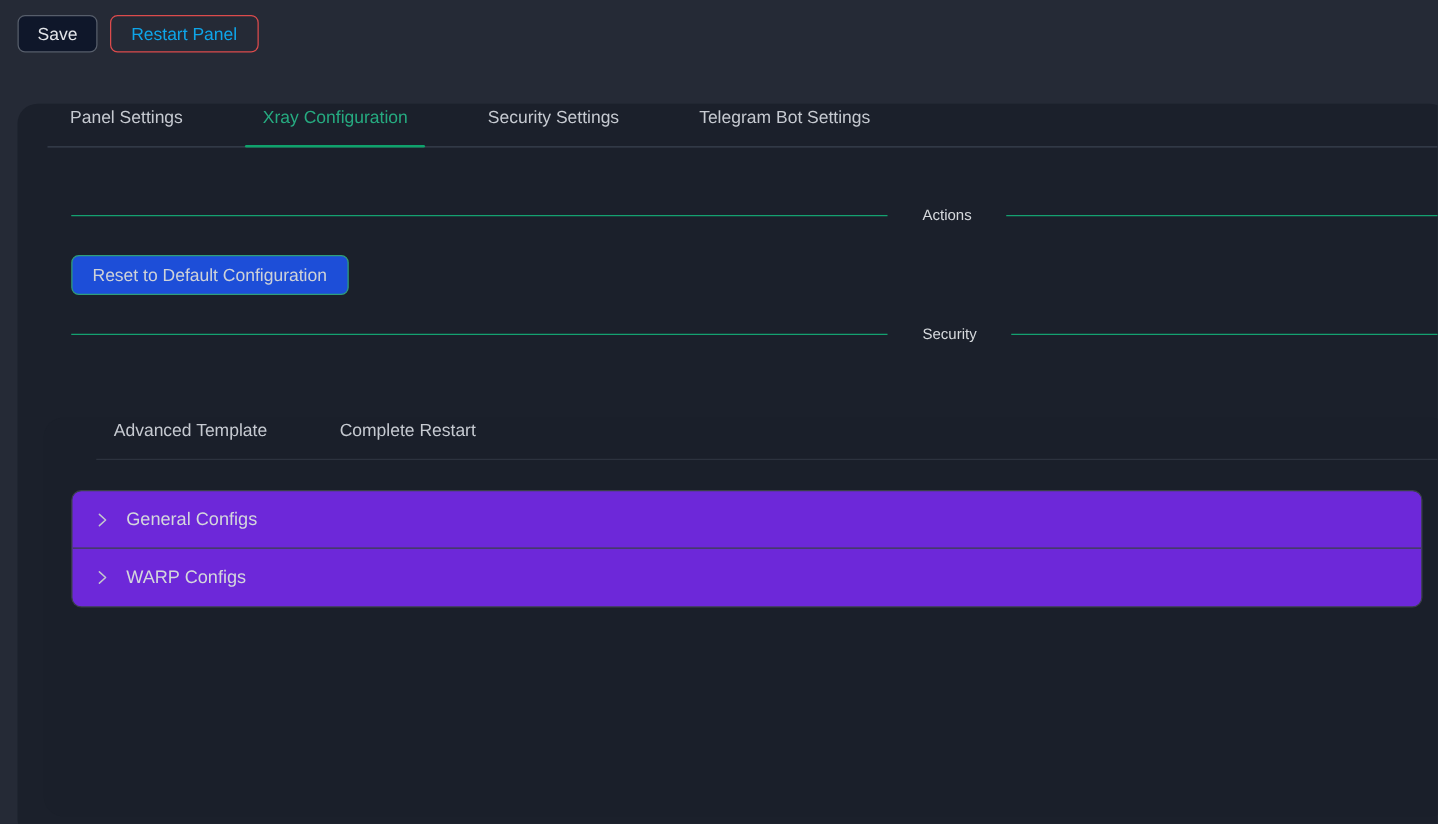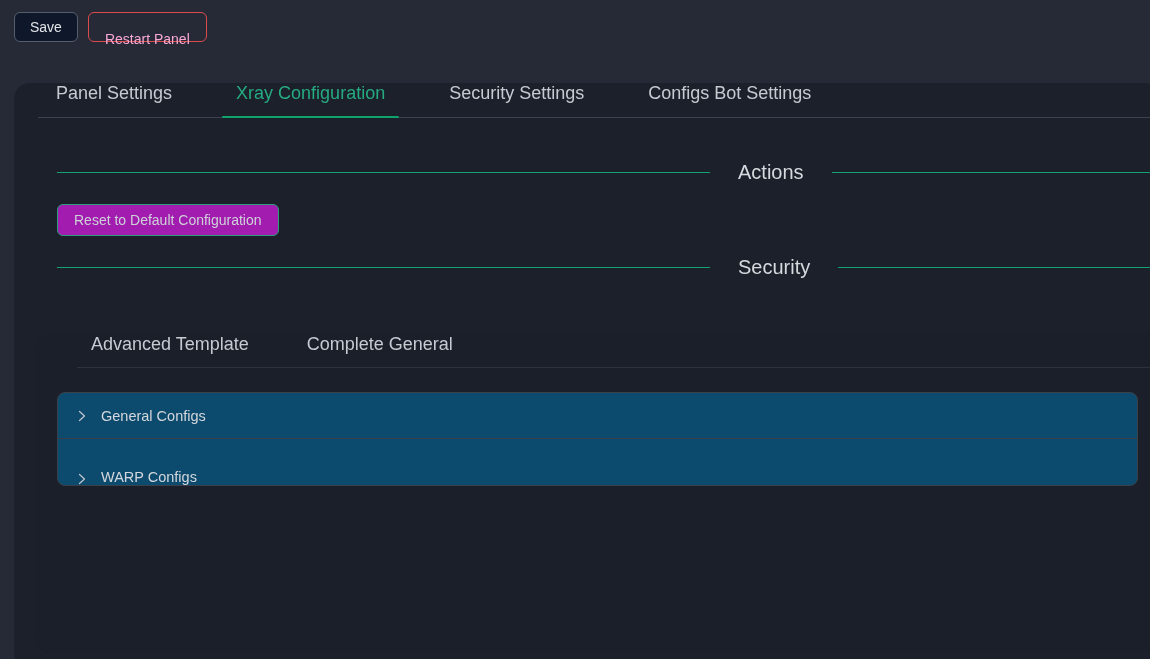--- a/index.html
+++ b/index.html
@@ -21,127 +21,127 @@
     padding-left:14px;
   }
   .btn{
     height:30px;border-radius:6px;font-size:14px;
     font-family:inherit;cursor:pointer;line-height:28px;
   }
   .btn-save{
     background:#0f172a;border:1px solid #575e6b;color:#e3e5e9;padding:0 15px;
   }
   .btn-restart{
-    background:transparent;border:1px solid var(--danger);color:#f9a8d4;padding:12px 16px;
+    background:transparent;border:1px solid var(--danger);color:#0ea5e9;padding:0 16px;
   }
   
   .card{
     margin-left:14px;width:1146px;height:588px;
     background:#1b202b;border-radius:16px;
     position:relative;
   }
   
   .tabbar{
     display:flex;
     border-bottom:1px solid #3a4150;
   }
   .main-tabs{
     margin:30px 0 0 24px;width:calc(100% - 24px);
     gap:36px;padding-left:4px;
   }
   .tab{
-    padding:0 14px 14px;font-size:18px;line-height:20px;
+    padding:0 14px 14px;font-size:14px;line-height:20px;
     color:#c6cad1;position:relative;cursor:pointer;white-space:nowrap;
   }
   .tab.active{color:var(--accent);}
   .tab.active::after{
     content:"";position:absolute;left:0;right:0;bottom:-1px;height:2px;
     background:#0fa26c;border-radius:1px;
   }
   
   .divider{
     display:flex;align-items:center;height:24px;
     margin-left:43px;
   }
   .divider-actions{margin-top:42px;}
   .divider-templates{margin-top:19px;}
   .divider .line{height:1px;background:var(--accent-line);}
   .divider .line-left{flex:0 0 653px;}
   .divider .line-right{flex:1 1 auto;}
   .divider-text{
-    margin:0 28px;font-size:20px;font-weight:500;color:#d6d9dd;white-space:nowrap;
+    margin:0 28px;font-size:12px;font-weight:500;color:#d6d9dd;white-space:nowrap;
   }
   
   .btn-reset{
     display:block;margin:20px 0 0 43px;height:32px;padding:0 16px;
-    background:#a21caf;border:1px solid #2f9f7a;border-radius:6px;
+    background:#1d4ed8;border:1px solid #2f9f7a;border-radius:6px;
     color:#ced2d8;font-size:14px;font-family:inherit;cursor:pointer;
   }
   
   .inner-card{
     margin:17px 0 0 21px;width:calc(100% - 21px);height:319px;
     background:#1a1f2a;border-radius:16px;
   }
   .inner-tabs{
     margin:55px 0 0 42px;width:calc(100% - 42px);
     gap:30px;border-bottom:1px solid #2c323e;
   }
   .inner-tabs .tab{padding:0 14px 13px;}
   
   .collapse{
     margin:24px 22px 0 22px;
     border:1px solid #3a4049;border-radius:8px;
-    background:#0c4a6e;overflow:hidden;
+    background:#6d28d9;overflow:hidden;
   }
   .collapse-header{
     height:46px;display:flex;align-items:center;
     padding-left:18px;cursor:pointer;
     border-bottom:1px solid #3a4049;
   }
-  .collapse-header:last-child{border-bottom:none;align-items:flex-end;}
+  .collapse-header:last-child{border-bottom:none;}
   .chev{display:inline-flex;width:12px;height:12px;}
   .chev svg{width:12px;height:12px;}
   .collapse-label{margin-left:13px;font-size:14.5px;color:#d4d7dc;}
 </style>
 </head>
 <body>
 
 <div class="toolbar">
   <button class="btn btn-save">Save</button>
   <button class="btn btn-restart">Restart Panel</button>
 </div>
 
 <div class="card">
 
   <div class="tabbar main-tabs">
     <div class="tab">Panel Settings</div>
     <div class="tab active">Xray Configuration</div>
     <div class="tab">Security Settings</div>
-    <div class="tab">Configs Bot Settings</div>
+    <div class="tab">Telegram Bot Settings</div>
   </div>
 
   <div class="divider divider-actions">
     <span class="line line-left"></span>
     <span class="divider-text">Actions</span>
     <span class="line line-right"></span>
   </div>
 
   <button class="btn-reset">Reset to Default Configuration</button>
 
   <div class="divider divider-templates">
     <span class="line line-left"></span>
     <span class="divider-text">Security</span>
     <span class="line line-right"></span>
   </div>
 
   <div class="inner-card">
 
     <div class="tabbar inner-tabs">
       <div class="tab">Advanced Template</div>
-      <div class="tab">Complete General</div>
+      <div class="tab">Complete Restart</div>
     </div>
 
     <div class="collapse">
 
       <div class="collapse-header">
         <span class="chev">
           <svg viewBox="0 0 12 12" fill="none">
               <path d="M3.5 1.5 L8.5 6 L3.5 10.5" stroke="#c3c7cd" stroke-width="1.2" stroke-linecap="round" stroke-linejoin="round"></path>
             </svg>
         </span>

